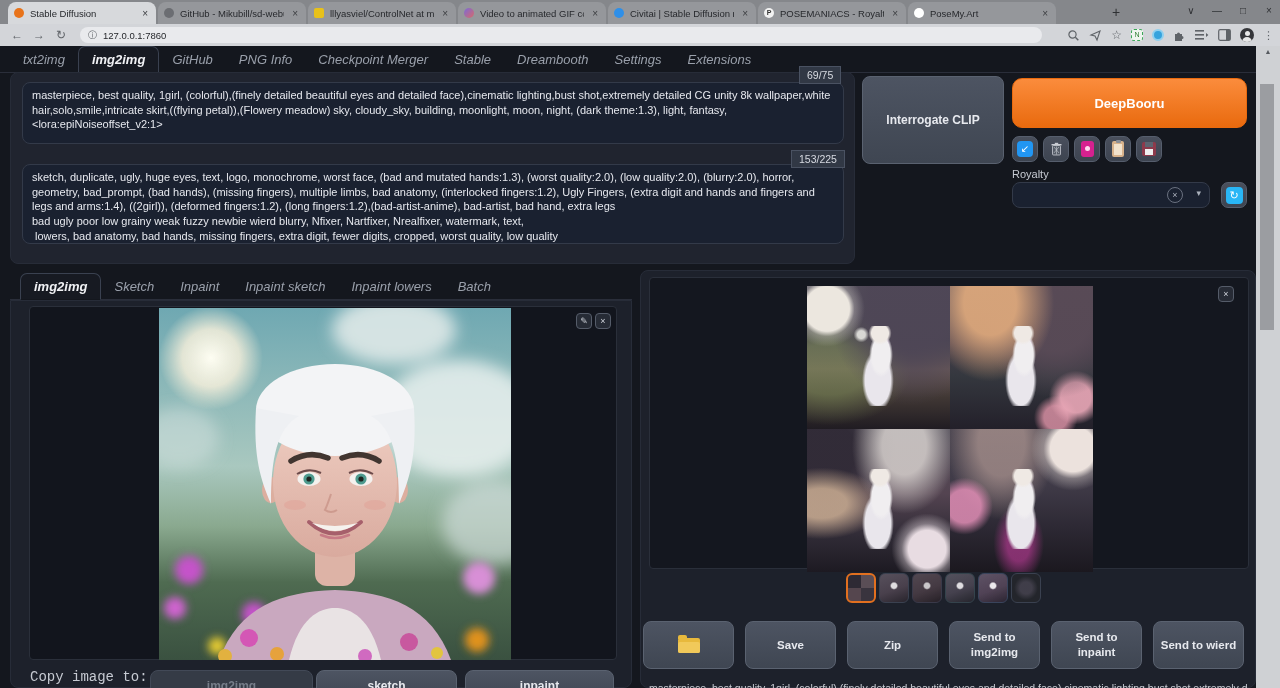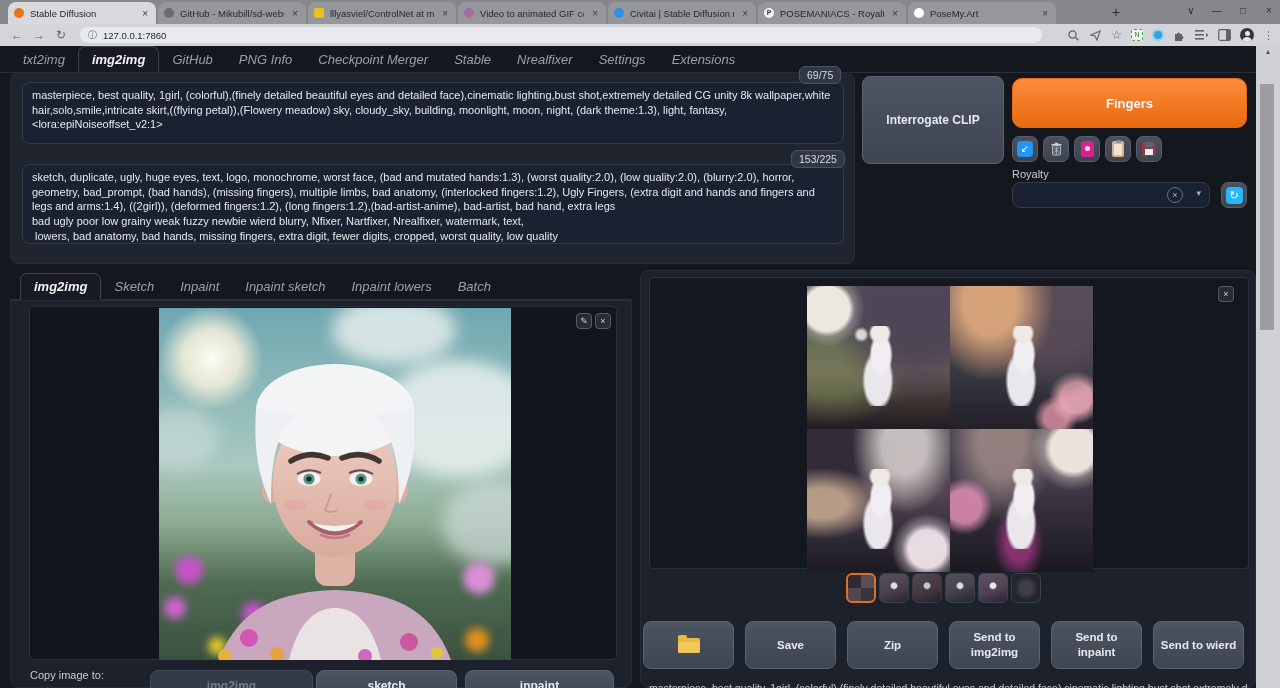--- a/index.html
+++ b/index.html
@@ -43,21 +43,21 @@
   .mtab { padding:5px 13px; font-size:13px; color:#9aa0ab;font-style:italic; }
   .mtab.active { color:#f0f1f4; font-weight:bold; border:1px solid #3a4150; border-bottom:1px solid #14171e;
                  border-radius:7px 7px 0 0; margin-bottom:-1px; background:#171a22; }
 
   .prompt-panel { position:absolute; left:10px; top:72px; width:845px; height:192px; background:#20242f;
                   border:1px solid #272c38; border-radius:8px; }
   textarea.parea { position:absolute; resize:none; outline:none; background:#1a2130; border:1px solid #333a49;
                    border-radius:8px; color:#e6e8ee; font-family:"Liberation Sans",sans-serif; font-size:11px;
                    line-height:1.33; padding:5px 9px; overflow:hidden; }
   .counter { position:absolute; height:18px; padding:0 7px; background:#313845; border:1px solid #4a5262;
-             border-radius:6px; color:#d6d9e0; font-size:10.5px; line-height:16px; z-index:3; }
+             border-radius:0; color:#d6d9e0; font-size:10.5px; line-height:16px; z-index:3; }
 
   .btn { background:linear-gradient(180deg,#4d5462,#3f4652); border:1px solid #5a6270; border-radius:8px;
          color:#e7e9ee; display:flex; align-items:center; justify-content:center; text-align:center; }
   .interro { position:absolute; left:862px; width:142px; font-size:12px; font-weight:bold; padding:0 18px; }
   .generate { position:absolute; left:1012px; top:78px; width:235px; height:50px;
               background:linear-gradient(180deg,#fb8c3c,#e96a0e); border:1px solid #e96a0e; border-radius:10px;
               color:#fff; font-size:13px; font-weight:bold; display:flex; align-items:center; justify-content:center; }
   .iconrow { position:absolute; left:1012px; top:136px; display:flex; gap:5px; }
   .tool { width:26px; height:26px; background:linear-gradient(180deg,#494f5c,#3d4450); border:1px solid #565e6d;
           border-radius:7px; display:flex; align-items:center; justify-content:center; }
@@ -83,21 +83,21 @@
 
   
   .subtabs { position:absolute; left:10px; top:272px; width:622px; height:28px; display:flex; align-items:flex-end;
              padding-left:10px; border-bottom:1px solid #2a2e3a; }
   .panel-left { position:absolute; left:10px; top:300px; width:622px; height:388px; background:#1d212b;
                 border:1px solid #272c38; border-radius:0 0 8px 8px; }
   .dropzone { position:absolute; left:18px; top:5px; width:588px; height:354px; background:#12151d;
               border:1px solid #2a2f3a; border-radius:4px; }
   .imgtool { position:absolute; top:6px; width:16px; height:16px; background:rgba(42,47,58,.85);
              border:1px solid #555c69; border-radius:4px; color:#cfd3da; font-size:9px; line-height:14px; text-align:center; }
-  .copyrow-label { position:absolute; left:30px; top:669px; font-size:11px; color:#c6cad2; }
+  .copyrow-label { position:absolute; left:30px; top:669px; font-size:14px; color:#c6cad2;font-family:Liberation Mono, monospace; }
   .copybtn { position:absolute; top:670px; height:32px; font-size:12px; font-weight:bold; }
   .copybtn.disabled { background:#353b46; border-color:#424957; color:#767d89; }
 
   
   .panel-right { position:absolute; left:640px; top:270px; width:616px; height:418px; background:#1d212b;
                  border:1px solid #272c38; border-radius:8px; }
   .galleryzone { position:absolute; left:8px; top:6px; width:600px; height:292px; background:#14171f;
                  border:1px solid #2a2f3a; border-radius:4px; }
   .grid { position:absolute; left:157px; top:8px; width:286px; height:286px; display:grid;
           grid-template-columns:143px 143px; grid-template-rows:143px 143px; z-index:2; }
@@ -245,37 +245,37 @@
     </div>
   </div>
 
   <div class="maintabs">
     <span class="mtab">txt2img</span>
     <span class="mtab active">img2img</span>
     <span class="mtab">GitHub</span>
     <span class="mtab">PNG Info</span>
     <span class="mtab">Checkpoint Merger</span>
     <span class="mtab">Stable</span>
-    <span class="mtab">Nrealfixer</span>
+    <span class="mtab">Dreambooth</span>
     <span class="mtab">Settings</span>
     <span class="mtab">Extensions</span>
   </div>
 
   <div class="prompt-panel"></div>
   <span class="counter" style="left:799px;top:66px">69/75</span>
   <textarea class="parea" style="left: 22px; top: 82px; width: 822px; height: 62px;" spellcheck="false">masterpiece, best quality, 1girl, (colorful),(finely detailed beautiful eyes and detailed face),cinematic lighting,bust shot,extremely detailed CG unity 8k wallpaper,white hair,solo,smile,intricate skirt,((flying petal)),(Flowery meadow) sky, cloudy_sky, building, moonlight, moon, night, (dark theme:1.3), light, fantasy,
 &lt;lora:epiNoiseoffset_v2:1&gt;</textarea>
   <span class="counter" style="left:791px;top:150px">153/225</span>
   <textarea class="parea" style="left: 22px; top: 164px; width: 822px; height: 80px;" spellcheck="false">sketch, duplicate, ugly, huge eyes, text, logo, monochrome, worst face, (bad and mutated hands:1.3), (worst quality:2.0), (low quality:2.0), (blurry:2.0), horror, geometry, bad_prompt, (bad hands), (missing fingers), multiple limbs, bad anatomy, (interlocked fingers:1.2), Ugly Fingers, (extra digit and hands and fingers and legs and arms:1.4), ((2girl)), (deformed fingers:1.2), (long fingers:1.2),(bad-artist-anime), bad-artist, bad hand, extra legs
 bad ugly poor low grainy weak fuzzy newbie wierd blurry, Nfixer, Nartfixer, Nrealfixer, watermark, text,
  lowers, bad anatomy, bad hands, missing fingers, extra digit, fewer digits, cropped, worst quality, low quality</textarea>
 
   <div class="btn interro" style="top:76px;height:88px">Interrogate CLIP</div>
 
-  <div class="generate">Fingers</div>
+  <div class="generate">DeepBooru</div>
   <div class="iconrow">
     <div class="tool">
         <span class="glyph-blue">↙</span>
       </div>
     <div class="tool">
       <svg width="13" height="14" viewBox="0 0 13 14">
           <rect x="2.5" y="3.5" width="8" height="9.5" rx="1" fill="#565d68" stroke="#c9ccd3" stroke-width="0.8"></rect>
           <rect x="1.5" y="2" width="10" height="1.4" fill="#c9ccd3"></rect>
           <rect x="4.8" y="0.8" width="3.4" height="1.4" fill="#c9ccd3"></rect>
           <path d="M4 5 l5 6 M8.9 5 l-5 6 M6.5 4.5 v8" stroke="#c9ccd3" stroke-width="0.6"></path>

